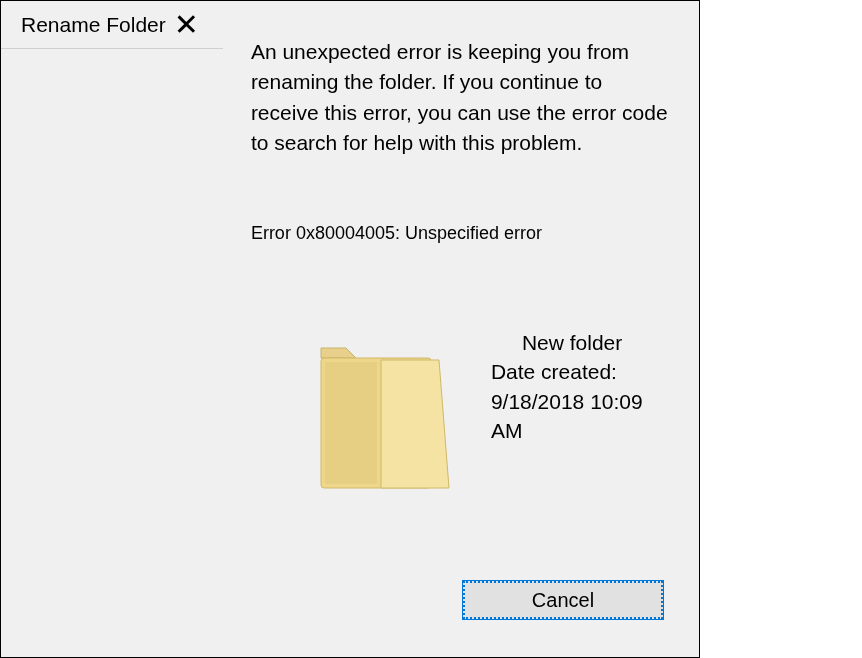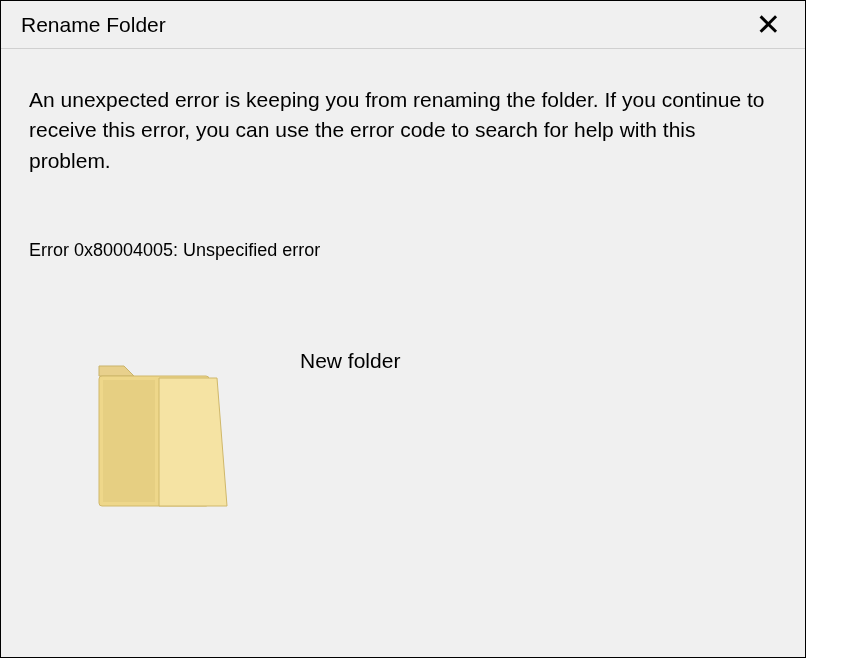--- a/index.html
+++ b/index.html
@@ -5,27 +5,27 @@
     * {
       margin: 0;
       padding: 0;
       box-sizing: border-box;
     }
     body {
       font-family: "Segoe UI", Tahoma, sans-serif;
       background: #fff;
     }
     .dialog {
-      width: 806px;
+      width: 700px;
       height: 658px;
       background: #f0f0f0;
       border: 1px solid #000;
       position: relative;
       display: flex;
-      flex-direction: column;
+      flex-direction: row;
     }
     .titlebar {
       height: 48px;
       display: flex;
       align-items: center;
       justify-content: space-between;
       padding: 0 16px 0 20px;
       border-bottom: 1px solid #d0d0d0;
     }
     .title {
@@ -124,17 +124,21 @@
 
           <rect x="10" y="30" width="110" height="130" rx="3" fill="#eed78a" stroke="#d0b86a" stroke-width="1"></rect>
 
           <path d="M 70 32 L 128 32 L 138 160 L 70 160 Z" fill="#f5e3a3" stroke="#d0b86a" stroke-width="1"></path>
 
           <rect x="14" y="34" width="52" height="122" fill="#e6cf82"></rect>
         </svg>
       </div>
       <div class="item-info">
         <div class="item-name">New folder</div>
+        <div class="item-date">Date created: 9/18/2018 10:09 AM</div>
       </div>
     </div>
 
+    <div class="button-row">
+      <button class="cancel-button">Cancel</button>
+    </div>
   </div>
 </div>
 
 </body></html>

